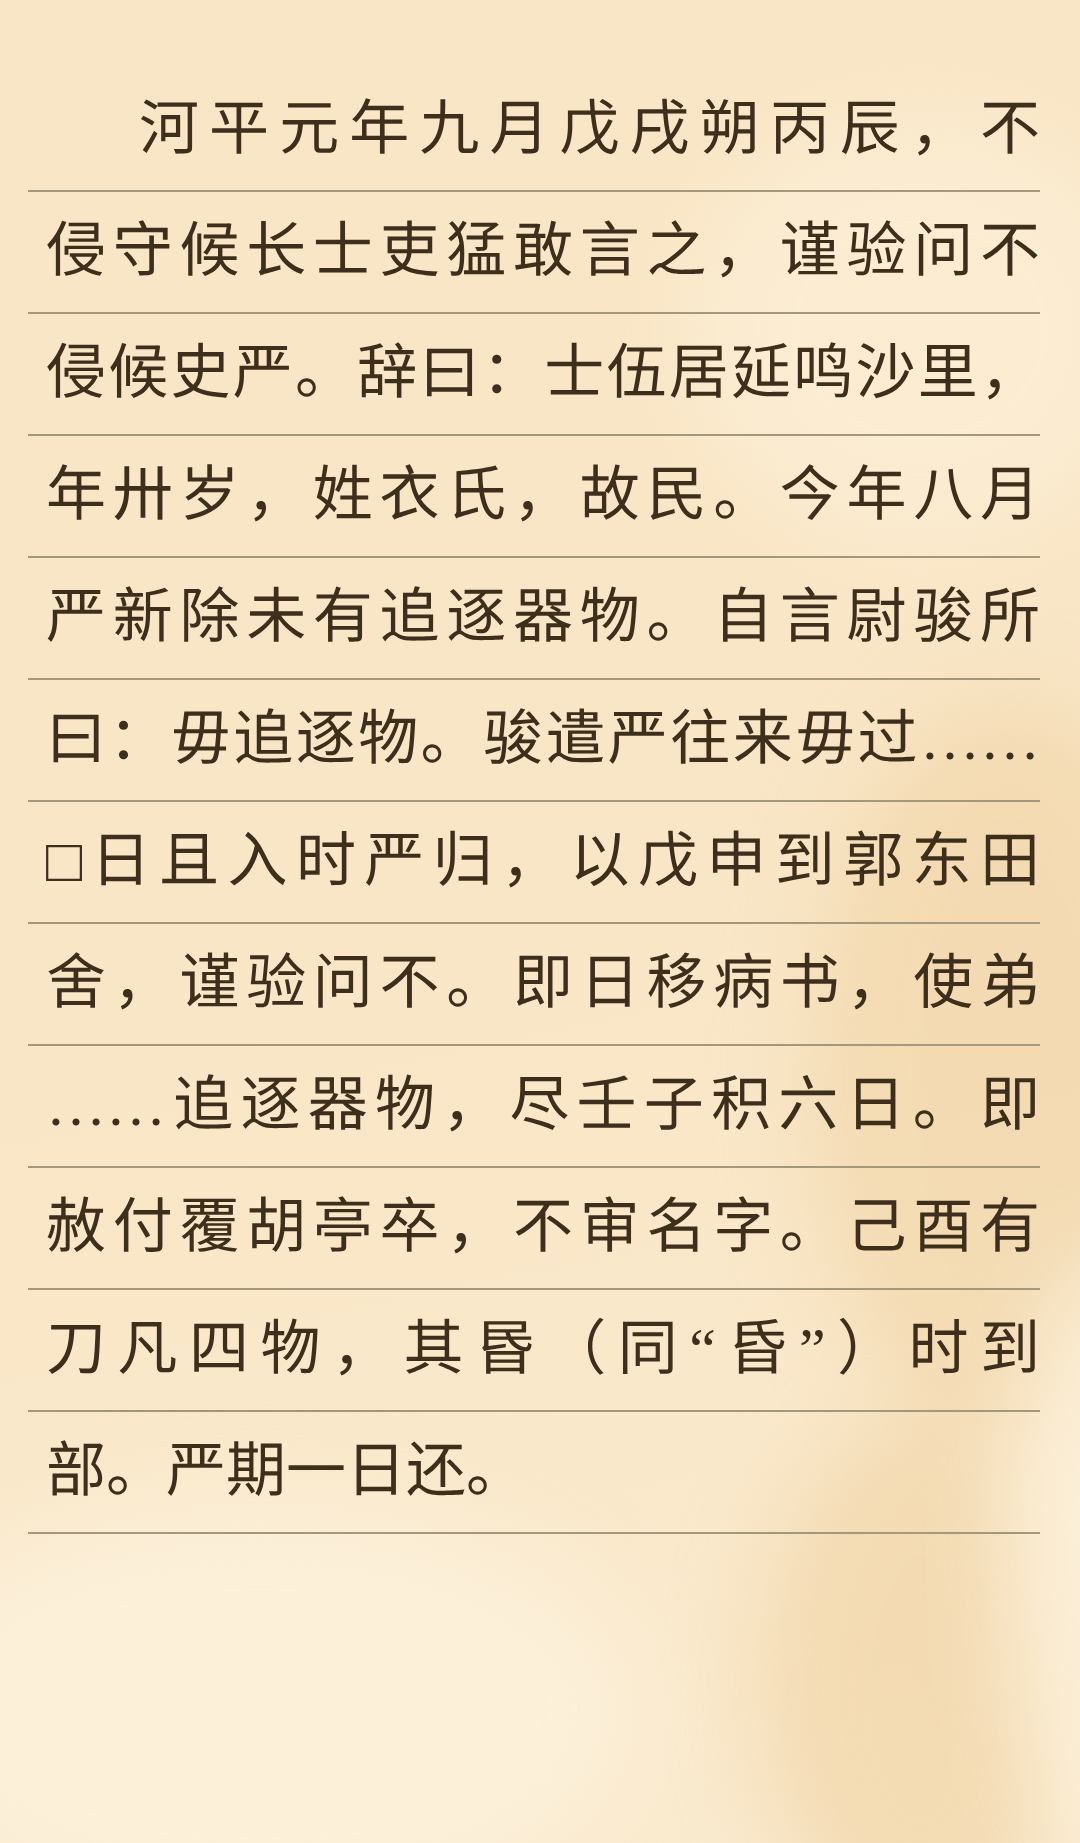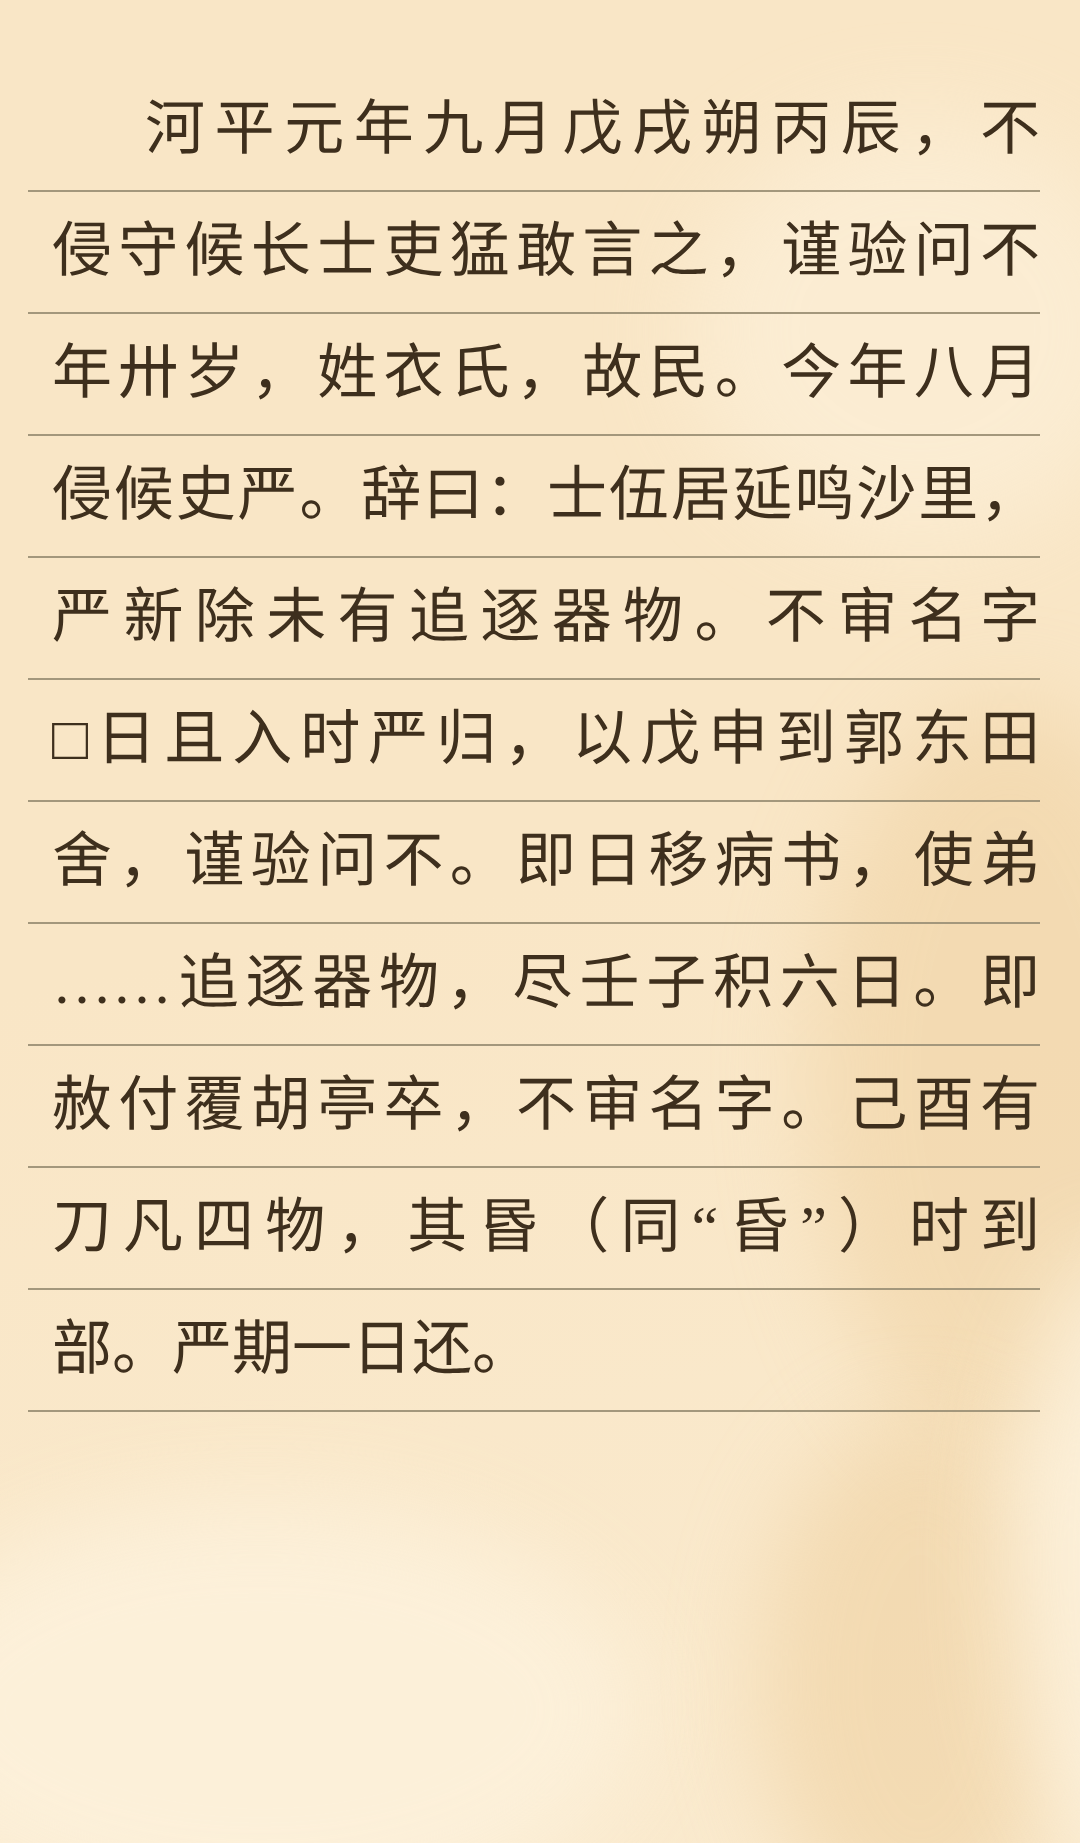--- a/index.html
+++ b/index.html
@@ -57,21 +57,21 @@
     left: 28px;
     top: 70px;
     width: 1012px;
   }
   .line {
     height: 120px;
     border-bottom: 2px solid var(--rule, #a3977c);
   }
   .line-text {
     display: block;
-    margin-left: 24px;
+    margin-left: 18px;
     font-size: 60px;
     line-height: 118px;
     color: var(--ink, #3e2f1d);
     text-align: justify;
     text-align-last: justify;
     text-justify: inter-character;
     white-space: nowrap;
   }
   .line.indent .line-text {
     text-indent: 1.55em;
@@ -92,27 +92,30 @@
   <div class="wash wash-light-bottom-left"></div>
 
   <div class="lines" id="lines">
       <div class="line indent">
     <span class="line-text">河平元年九月戊戌朔丙辰，不</span>
   </div>
       <div class="line">
     <span class="line-text">侵守候长士吏猛敢言之，谨验问不</span>
   </div>
       <div class="line">
+    <span class="line-text">侵候史严。辞曰：士伍居延鸣沙里，</span>
+  </div>
+      <div class="line">
     <span class="line-text">年卅岁，姓衣氏，故民。今年八月</span>
   </div>
       <div class="line">
-    <span class="line-text">侵候史严。辞曰：士伍居延鸣沙里，</span>
+    <span class="line-text">严新除未有追逐器物。自言尉骏所</span>
   </div>
       <div class="line">
-    <span class="line-text">严新除未有追逐器物。不审名字</span>
+    <span class="line-text">曰：毋追逐物。骏遣严往来毋过……</span>
   </div>
       <div class="line">
     <span class="line-text">□日且入时严归，以戊申到郭东田</span>
   </div>
       <div class="line">
     <span class="line-text">舍，谨验问不。即日移病书，使弟</span>
   </div>
       <div class="line">
     <span class="line-text">……追逐器物，尽壬子积六日。即</span>
   </div>

